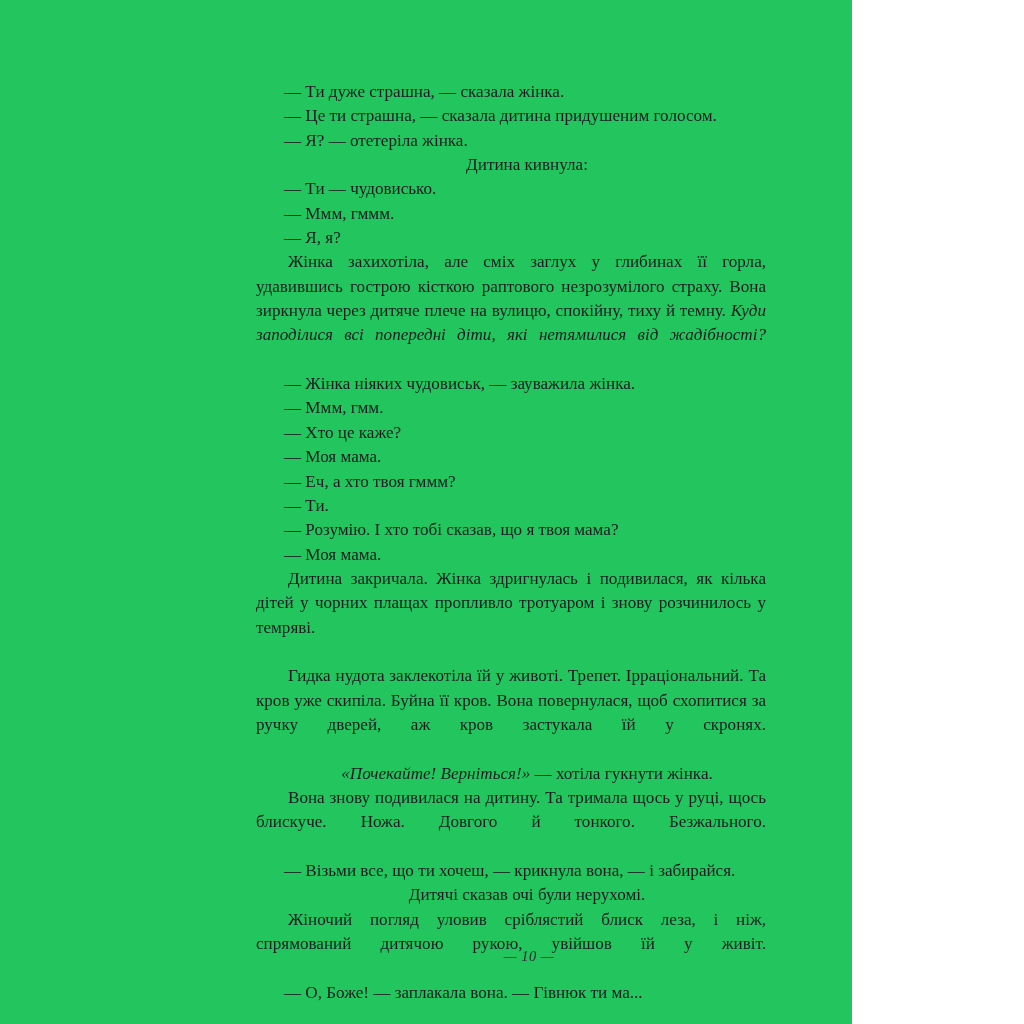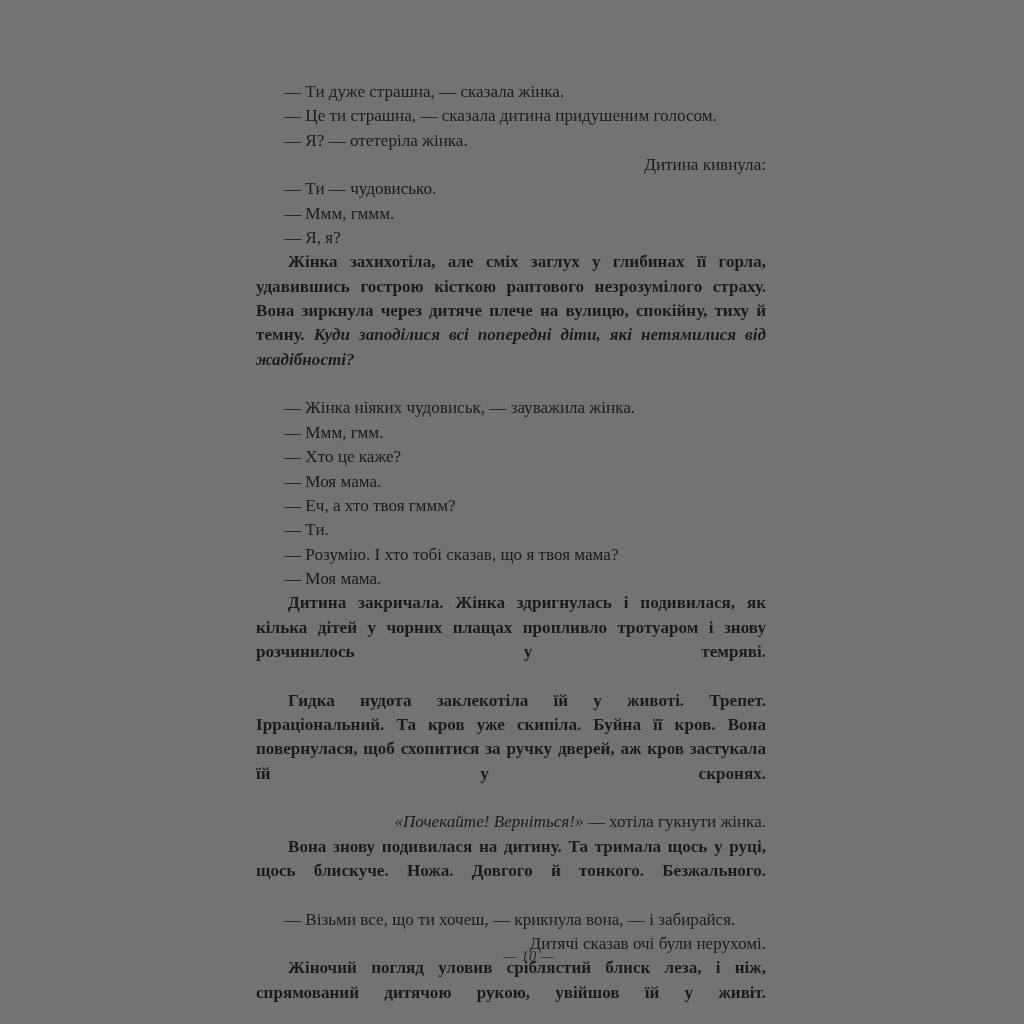--- a/index.html
+++ b/index.html
@@ -12,23 +12,23 @@
     height: 1024px;
     font-family: "Liberation Serif", "DejaVu Serif", serif;
     color: #1b1b1f;
     position: relative;
     overflow: hidden;
   }
   .page {
     position: absolute;
     left: 0;
     top: 0;
-    width: 1024px;
+    width: 852px;
     height: 1024px;
-    background: #737373;
+    background: #22c55e;
   }
   .text-block {
     position: absolute;
     left: 256px;
     top: 80px;
     width: 510px;
   }
   p {
     margin: 0;
     font-size: 17.1px;
@@ -38,37 +38,36 @@
     -webkit-hyphens: manual;
     hyphens: manual;
   }
   
   p.line {
     text-align: left;
     text-indent: 28px;
   }
   
   p.line-noindent {
-    text-align: right;
+    text-align: center;
     text-indent: 32px;
   }
   
   p.para {
     text-align: justify;
     text-indent: 32px;
   }
   
   p.para:after {
     content: "";
     display: inline-block;
     width: 100%;
   }
   p.para {
     text-align-last: left;
-    font-weight: bold;
   }
   em, .italic {
     font-style: italic;
   }
   .folio {
     position: absolute;
     left: 17px;
     top: 948px;
     width: 1024px;
     text-align: center;

